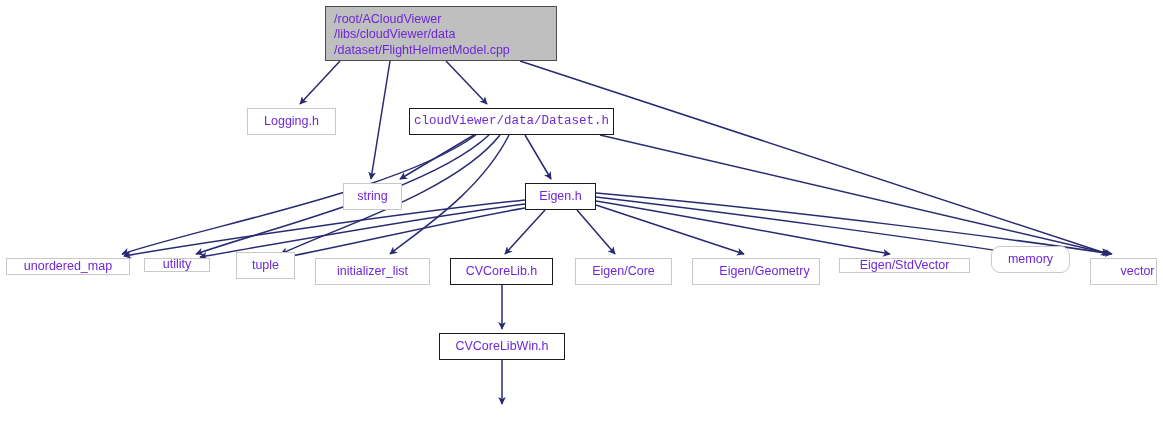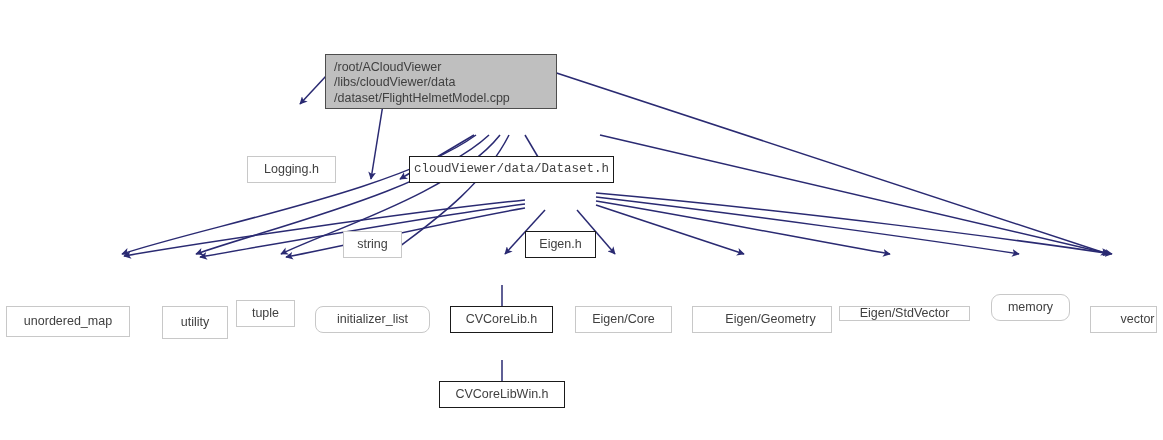--- a/index.html
+++ b/index.html
@@ -1,21 +1,21 @@
 <!DOCTYPE html>
 <html><head>
 <meta charset="utf-8">
 <style>
   html,body{margin:0;padding:0;background:#ffffff;}
   body{font-family:"Liberation Sans","DejaVu Sans",sans-serif;}
   #graph{position:relative;width:1163px;height:440px;background:#ffffff;overflow:hidden;}
   #edges{position:absolute;left:0;top:0;width:1163px;height:440px;pointer-events:none;}
   .node{position:absolute;box-sizing:border-box;display:flex;align-items:center;
         justify-content:center;text-align:center;background:#ffffff;
-        font-size:12.5px;color:#404040;line-height:1.22;white-space:pre;margin-top:48px;}
+        font-size:12.5px;color:#6d28d9;line-height:1.22;white-space:pre;}
   .node.plain{border:1px solid #a3a3a3;}
   .node.strong{border:1px solid #1a1a1a;}
   .node.root{border:1px solid #4d4d4d;background:#bfbfbf;
              justify-content:flex-start;text-align:left;padding-left:8px;}
   .node.root .lbl{display:block;}
 </style>
 </head>
 <body>
 
 <div id="graph">
@@ -51,25 +51,25 @@
         <path d="M 502,360 L 502,404" fill="none" stroke="#2a2a72" stroke-width="1.5" marker-end="url(#ah)"></path>
       </g>
   </svg>
 
   <div class="node root" style="left: 325px; top: 6px; width: 232px; height: 55px; display: block; padding-top: 5px; background: rgb(191, 191, 191); border-color: rgb(77, 77, 77);"><span class="lbl">/root/ACloudViewer</span><span class="lbl">/libs/cloudViewer/data</span><span class="lbl">/dataset/FlightHelmetModel.cpp</span></div>
 
   <div class="node plain" style="left: 247px; top: 108px; width: 89px; height: 27px; border-color: rgb(200, 200, 200);">Logging.h</div>
   <div class="node strong" style="left: 409px; top: 108px; width: 205px; height: 27px; border-color: rgb(26, 26, 26); font-family: Liberation Mono, monospace;">cloudViewer/data/Dataset.h</div>
   <div class="node plain" style="left: 343px; top: 183px; width: 59px; height: 27px; border-color: rgb(200, 200, 200);">string</div>
   <div class="node strong" style="left: 525px; top: 183px; width: 71px; height: 27px; border-color: rgb(26, 26, 26);">Eigen.h</div>
-  <div class="node plain" style="left: 6px; top: 258px; width: 124px; height: 31px; border-color: rgb(200, 200, 200);">unordered_map</div>
-  <div class="node plain" style="left: 162px; top: 258px; width: 66px; height: 33px; border-color: rgb(200, 200, 200);">utility</div>
+  <div class="node plain" style="left: 6px; top: 258px; width: 124px; height: 17px; border-color: rgb(200, 200, 200);">unordered_map</div>
+  <div class="node plain" style="left: 144px; top: 258px; width: 66px; height: 14px; border-color: rgb(200, 200, 200);">utility</div>
   <div class="node plain" style="left: 236px; top: 252px; width: 59px; height: 27px; border-color: rgb(200, 200, 200);">tuple</div>
-  <div class="node plain" style="left: 315px; top: 258px; width: 115px; height: 27px; border-color: rgb(200, 200, 200); border-radius: 8px;">initializer_list</div>
+  <div class="node plain" style="left: 315px; top: 258px; width: 115px; height: 27px; border-color: rgb(200, 200, 200);">initializer_list</div>
   <div class="node strong" style="left: 450px; top: 258px; width: 103px; height: 27px; border-color: rgb(26, 26, 26);">CVCoreLib.h</div>
   <div class="node plain" style="left: 575px; top: 258px; width: 97px; height: 27px; border-color: rgb(200, 200, 200);">Eigen/Core</div>
-  <div class="node plain" style="left: 692px; top: 258px; width: 140px; height: 27px; border-color: rgb(200, 200, 200); padding-left: 17px;">Eigen/Geometry</div>
+  <div class="node plain" style="left: 692px; top: 258px; width: 128px; height: 27px; border-color: rgb(200, 200, 200); padding-left: 17px;">Eigen/Geometry</div>
   <div class="node plain" style="left: 839px; top: 258px; width: 131px; height: 15px; border-color: rgb(200, 200, 200);">Eigen/StdVector</div>
   <div class="node plain" style="left: 991px; top: 246px; width: 79px; height: 27px; border-color: rgb(200, 200, 200); border-radius: 9px;">memory</div>
   <div class="node plain" style="left: 1090px; top: 258px; width: 67px; height: 27px; border-color: rgb(200, 200, 200); padding-left: 28px;">vector</div>
   <div class="node strong" style="left: 439px; top: 333px; width: 126px; height: 27px; border-color: rgb(26, 26, 26);">CVCoreLibWin.h</div>
 
 </div>
 
 </body></html>

